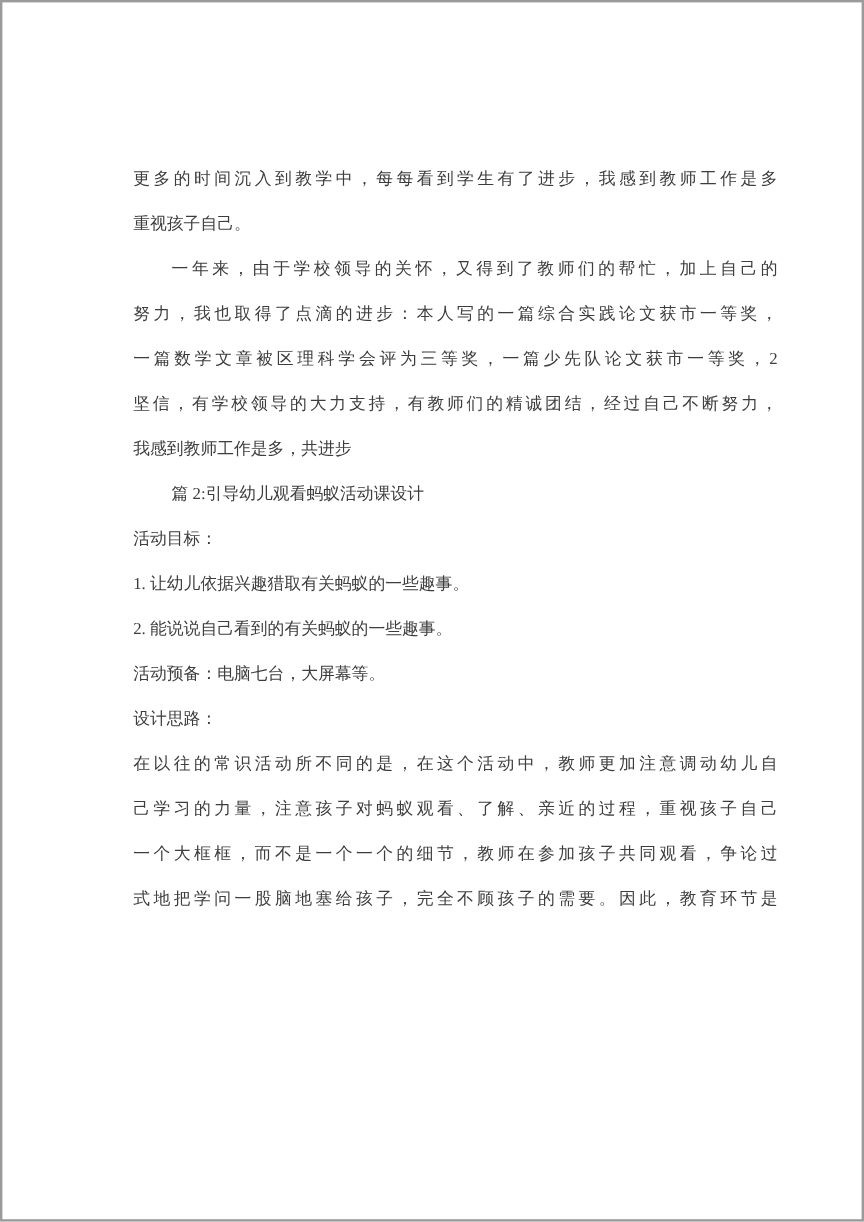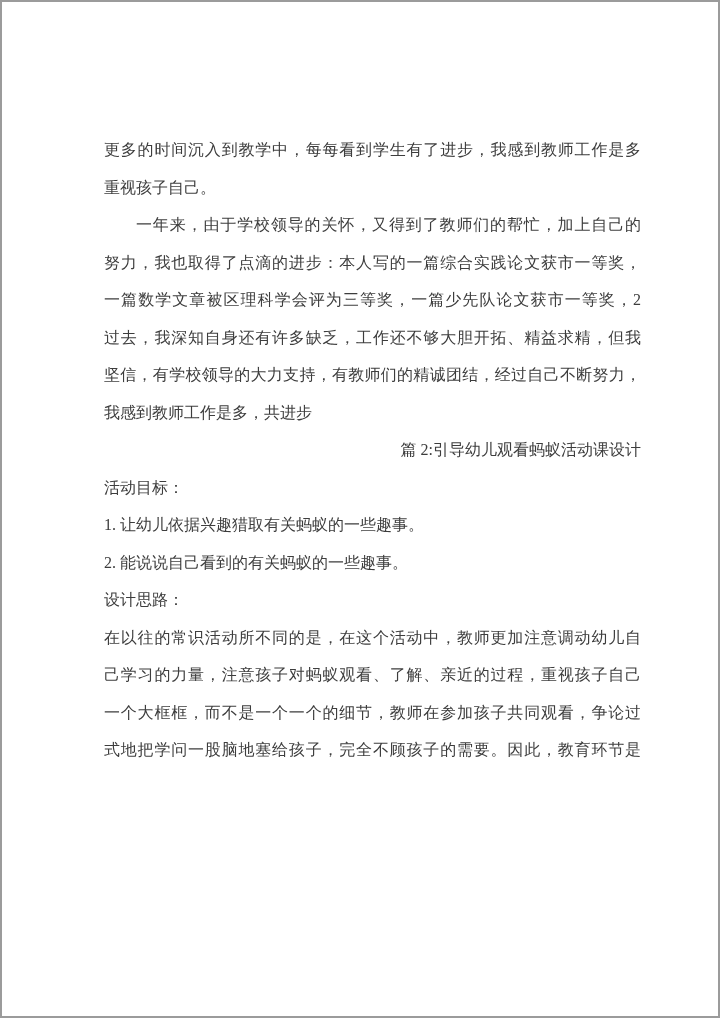--- a/index.html
+++ b/index.html
@@ -15,59 +15,58 @@
     left: 0;
     top: 0;
     width: 720px;
     height: 1018px;
     box-sizing: border-box;
     border: 2px solid #9b9b9b;
     background: #ffffff;
   }
   .doc {
     position: absolute;
-    left: 102px;
+    left: 109px;
     top: 129px;
     width: 537px;
     font-family: "Liberation Serif", "DejaVu Serif", serif;
-    font-size: 16px;
+    font-size: 14px;
     color: #3d3d3d;
     font-weight: 400;
   }
   .line {
     height: 37.5px;
     line-height: 37.5px;
     text-align: left;
   }
   .line.fill {
     text-align: justify;
     text-align-last: justify;
     text-justify: inter-character;
   }
   .line.indent {
     text-indent: 32px;
-    text-align: right;
   }
 </style>
 </head>
 <body>
 
 <div class="page" style="border-color: rgb(155, 155, 155); background: rgb(255, 255, 255);">
   <div class="doc" style="color: rgb(61, 61, 61);">
       <div class="line fill">更多的时间沉入到教学中，每每看到学生有了进步，我感到教师工作是多</div>
       <div class="line">重视孩子自己。</div>
       <div class="line indent fill">一年来，由于学校领导的关怀，又得到了教师们的帮忙，加上自己的</div>
       <div class="line fill">努力，我也取得了点滴的进步：本人写的一篇综合实践论文获市一等奖，</div>
       <div class="line fill">一篇数学文章被区理科学会评为三等奖，一篇少先队论文获市一等奖，2</div>
-      <div class="line fill">过去，我深知自身还有许多缺乏，工作还不够大胆开拓、精益求精，但我</div>
       <div class="line fill">坚信，有学校领导的大力支持，有教师们的精诚团结，经过自己不断努力，</div>
       <div class="line">我感到教师工作是多，共进步</div>
       <div class="line indent">篇 2:引导幼儿观看蚂蚁活动课设计</div>
       <div class="line">活动目标：</div>
       <div class="line">1. 让幼儿依据兴趣猎取有关蚂蚁的一些趣事。</div>
       <div class="line">2. 能说说自己看到的有关蚂蚁的一些趣事。</div>
+      <div class="line">活动预备：电脑七台，大屏幕等。</div>
       <div class="line">设计思路：</div>
       <div class="line fill">在以往的常识活动所不同的是，在这个活动中，教师更加注意调动幼儿自</div>
       <div class="line fill">己学习的力量，注意孩子对蚂蚁观看、了解、亲近的过程，重视孩子自己</div>
       <div class="line fill">一个大框框，而不是一个一个的细节，教师在参加孩子共同观看，争论过</div>
       <div class="line fill">式地把学问一股脑地塞给孩子，完全不顾孩子的需要。因此，教育环节是</div>
     </div>
 </div>
 
 </body></html>

